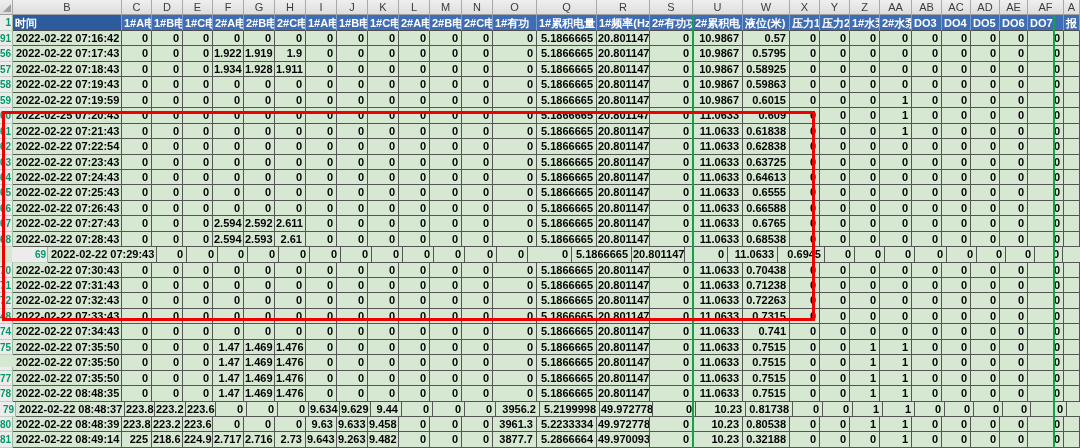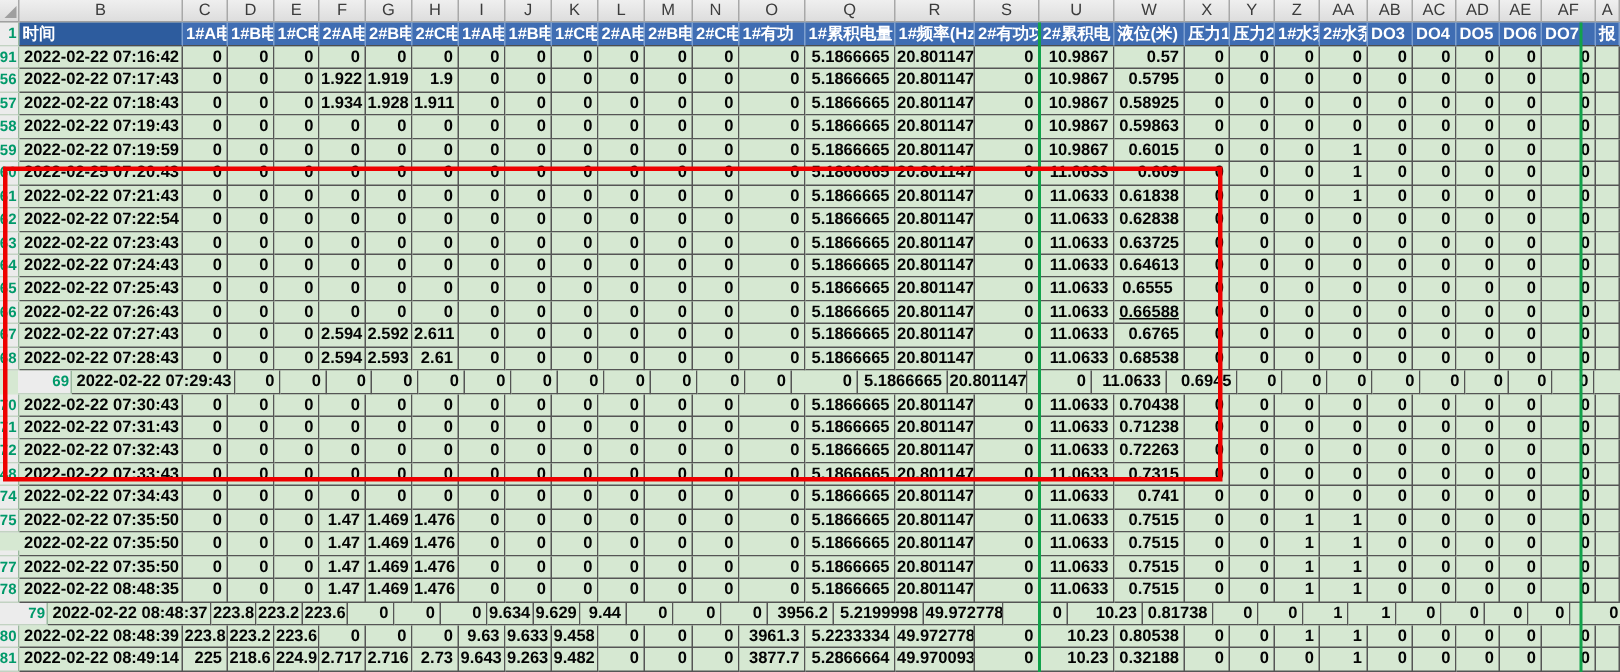--- a/index.html
+++ b/index.html
@@ -469,21 +469,21 @@
         <div class="dcell" style="width: 31px;">0</div>
         <div class="dcell" style="width: 31px;">0</div>
         <div class="dcell" style="width: 31px;">0</div>
         <div class="dcell" style="width: 32px;">0</div>
         <div class="dcell" style="width: 31px;">0</div>
         <div class="dcell" style="width: 44px;">0</div>
         <div class="dcell" style="width: 60px;">5.1866665</div>
         <div class="dcell" style="width: 53px;">20.801147</div>
         <div class="dcell" style="width: 43px;">0</div>
         <div class="dcell" style="width: 50px;">11.0633</div>
-        <div class="dcell" style="width: 47px; text-align: center;">0.6555</div>
+        <div class="dcell" style="width: 47px;">0.6555</div>
         <div class="dcell" style="width: 30px;">0</div>
         <div class="dcell" style="width: 30px;">0</div>
         <div class="dcell" style="width: 30px;">0</div>
         <div class="dcell" style="width: 32px;">0</div>
         <div class="dcell" style="width: 30px;">0</div>
         <div class="dcell" style="width: 29px;">0</div>
         <div class="dcell" style="width: 29px;">0</div>
         <div class="dcell" style="width: 28px;">0</div>
         <div class="dcell" style="width: 36px;">0</div>
         <div class="dcell" style="width: 16px;"></div>
@@ -501,21 +501,21 @@
         <div class="dcell" style="width: 31px;">0</div>
         <div class="dcell" style="width: 31px;">0</div>
         <div class="dcell" style="width: 31px;">0</div>
         <div class="dcell" style="width: 32px;">0</div>
         <div class="dcell" style="width: 31px;">0</div>
         <div class="dcell" style="width: 44px;">0</div>
         <div class="dcell" style="width: 60px;">5.1866665</div>
         <div class="dcell" style="width: 53px;">20.801147</div>
         <div class="dcell" style="width: 43px;">0</div>
         <div class="dcell" style="width: 50px;">11.0633</div>
-        <div class="dcell" style="width: 47px; text-decoration: underline;">0.66588</div>
+        <div class="dcell" style="width: 47px;">0.66588</div>
         <div class="dcell" style="width: 30px;">0</div>
         <div class="dcell" style="width: 30px;">0</div>
         <div class="dcell" style="width: 30px;">0</div>
         <div class="dcell" style="width: 32px;">0</div>
         <div class="dcell" style="width: 30px;">0</div>
         <div class="dcell" style="width: 29px;">0</div>
         <div class="dcell" style="width: 29px;">0</div>
         <div class="dcell" style="width: 28px;">0</div>
         <div class="dcell" style="width: 36px;">0</div>
         <div class="dcell" style="width: 16px;"></div>
@@ -898,21 +898,21 @@
         <div class="dcell" style="width: 30px;">1</div>
         <div class="dcell" style="width: 32px;">1</div>
         <div class="dcell" style="width: 30px;">0</div>
         <div class="dcell" style="width: 29px;">0</div>
         <div class="dcell" style="width: 29px;">0</div>
         <div class="dcell" style="width: 28px;">0</div>
         <div class="dcell" style="width: 36px;">0</div>
         <div class="dcell" style="width: 16px;"></div>
       </div>
       <div class="r">
-        <div class="gutter" style="width: 32px;">79</div>
+        <div class="gutter" style="width: 16px;">79</div>
         <div class="dcell timecol" style="width: 109px;">2022-02-22 08:48:37</div>
         <div class="dcell" style="width: 30px;">223.8</div>
         <div class="dcell" style="width: 31px;">223.2</div>
         <div class="dcell" style="width: 30px;">223.6</div>
         <div class="dcell" style="width: 31px;">0</div>
         <div class="dcell" style="width: 31px;">0</div>
         <div class="dcell" style="width: 31px;">0</div>
         <div class="dcell" style="width: 31px;">9.634</div>
         <div class="dcell" style="width: 31px;">9.629</div>
         <div class="dcell" style="width: 31px;">9.44</div>

